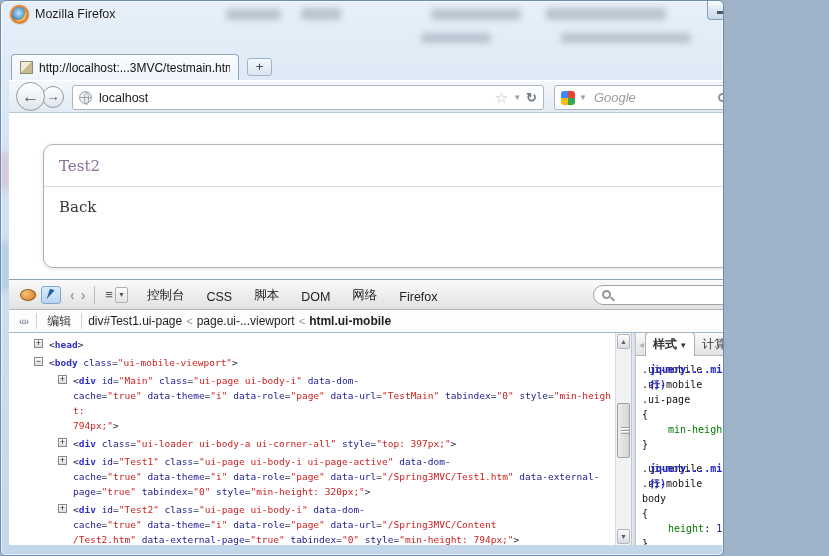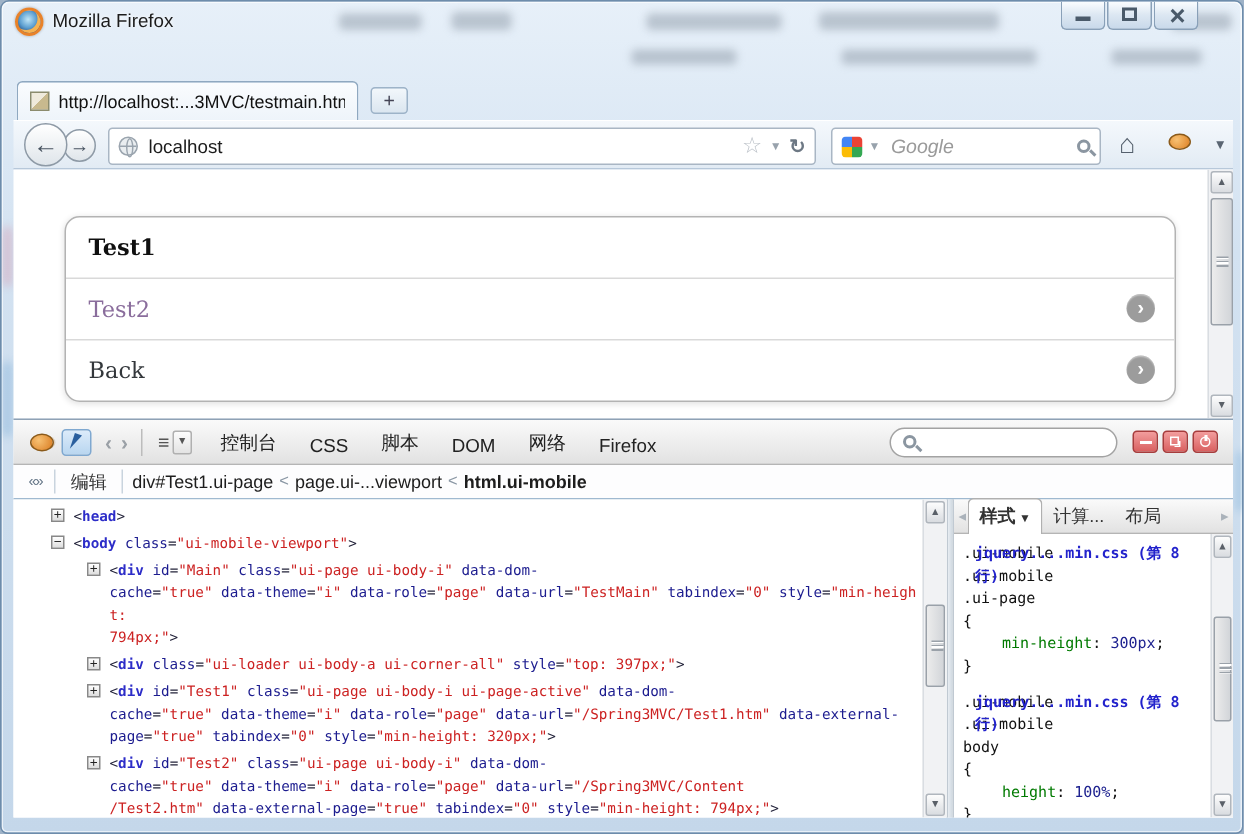--- a/index.html
+++ b/index.html
@@ -1,18 +1,18 @@
 <!DOCTYPE html>
 <html><head>
 <meta charset="utf-8">
 <style>
   * { margin:0; padding:0; box-sizing:border-box; }
   html,body { background:#9fb3c8; }
   body { font-family:"Liberation Sans", sans-serif; }
-  .window { position:relative; width:829px; height:556px; overflow:hidden;
+  .window { position:relative; width:724px; height:556px; overflow:hidden;
     background:linear-gradient(180deg,#e7f0f9 0%,#d3e2f1 30%,#c4d7ea 100%);
     border:1px solid #6d8cab; border-radius:6px 6px 5px 5px;
     box-shadow:inset 0 0 0 1px rgba(255,255,255,.65); }
   .blob { position:absolute; background:#8d99a6; opacity:.5; filter:blur(3px); border-radius:3px; }
   .blob.pink { background:#d89ab0; }
   .blob.blue { background:#7fb0d8; }
 
   
   .titlebar { position:absolute; left:0; top:0; width:829px; height:28px; }
   .fx-icon { position:absolute; left:9px; top:4px; width:19px; height:19px; border-radius:50%;
@@ -228,23 +228,20 @@
     </div>
     <div class="home-icon">⌂</div>
     <div class="bug-wrap">
         <div class="fb-bug"></div>
       </div>
     <div class="nav-caret">▼</div>
   </div>
 
   <div class="viewport">
     <div class="listcard" id="list-card">
-        <div class="li-row r0">
-          <span>Test1</span>
-        </div>
         <div class="li-row r1">
           <span style="color: rgb(138, 109, 156);">Test2</span>
           <span class="chev" style="background: rgb(156, 156, 156);">›</span>
         </div>
         <div class="li-row r2">
           <span>Back</span>
           <span class="chev" style="background: rgb(156, 156, 156);">›</span>
         </div>
       </div>
 

